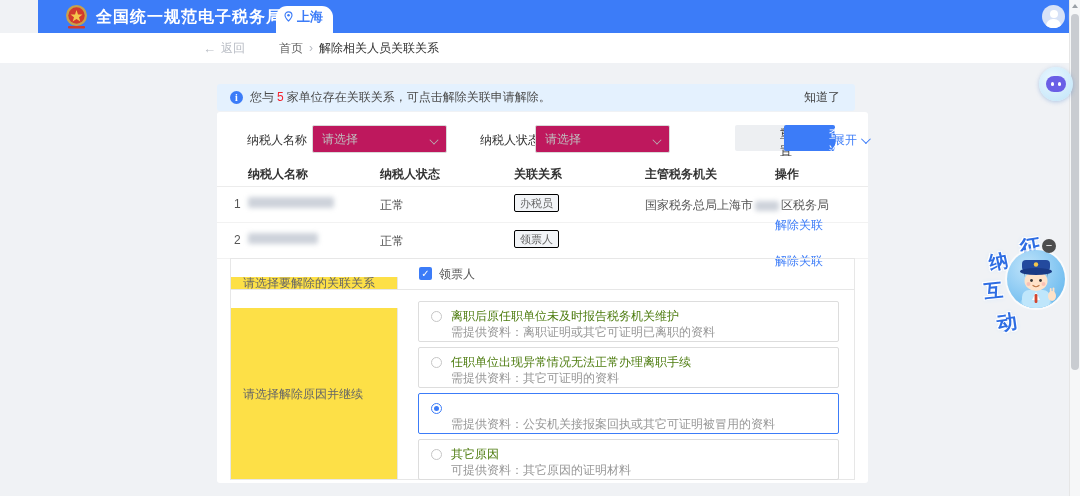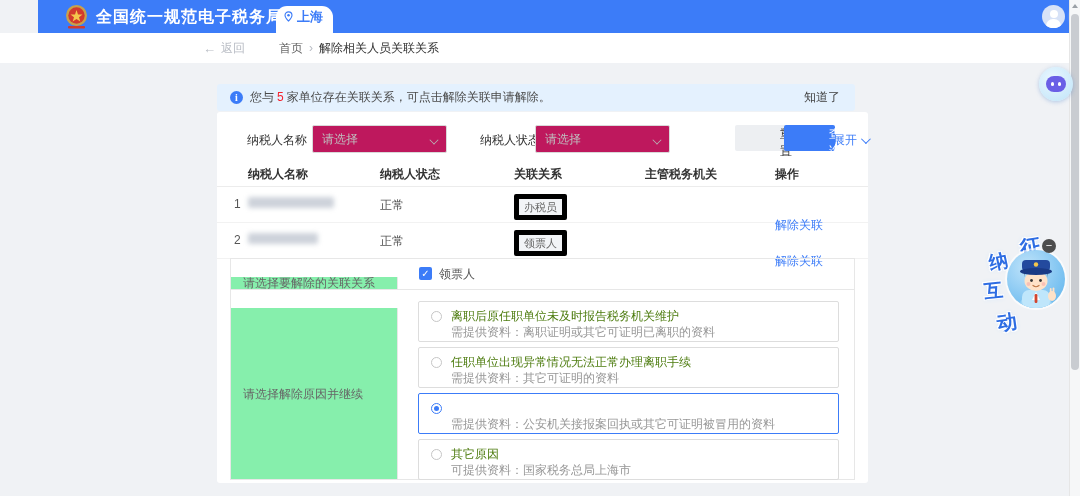--- a/index.html
+++ b/index.html
@@ -49,28 +49,28 @@
   .expand-link{position:absolute;left:616px;top:20px;font-size:12px;color:#3c7cf8;cursor:pointer;}
   .expand-link .chev{display:inline-block;width:6px;height:6px;border-right:1px solid #3c7cf8;border-bottom:1px solid #3c7cf8;transform:rotate(45deg) translateY(-2px);margin-left:4px;}
   
   .thead{position:absolute;left:0;top:49px;width:651px;height:25px;border-bottom:1px solid #ececec;font-size:12px;color:#333;font-weight:bold;}
   .thead span{position:absolute;top:5px;}
   .trow{position:absolute;left:0;width:651px;height:36px;border-bottom:1px solid #f2f2f2;font-size:12px;color:#555;}
   .trow .cell{position:absolute;top:11px;}
   .row-idx{left:17px;color:#555;}
   .col-name{left:31px;}.col-status{left:163px;}.col-rel{left:297px;}.col-auth{left:428px;}.col-act{left:558px;margin-top:20px;}
   .name-blur{display:block;height:11px;background:#cdd2da;border-radius:2px;filter:blur(2.5px);}
-  .tag{display:inline-block;padding:2px 5px;background:#f2f4f7;border:5px solid #000000;border-radius:2px;font-size:11px;color:#666;line-height:12px;position:relative;top:-3px;}
+  .tag{display:inline-block;padding:2px 5px;background:#f2f4f7;border:1px solid #000000;border-radius:2px;font-size:11px;color:#666;line-height:12px;position:relative;top:-3px;}
   .auth-blur{display:inline-block;height:10px;background:#cdd2da;border-radius:2px;filter:blur(2.5px);vertical-align:middle;margin:0 2px;}
   .link{color:#3c7cf8;cursor:pointer;}
   
   .form-tbl{position:absolute;left:13px;top:146px;width:623px;height:220px;border:1px solid #e7e7e7;}
   .fr-a{position:absolute;left:0;top:0;width:623px;height:30px;border-bottom:1px solid #e7e7e7;}
   .fr-b{position:absolute;left:0;top:31px;width:623px;height:189px;}
-  .f-cell-label{position:absolute;left:0;top:18px;bottom:0;width:166px;background:#86efac;border-right:1px solid #e7e7e7;}
+  .f-cell-label{position:absolute;left:0;top:18px;bottom:0;width:166px;background:#fde047;border-right:1px solid #e7e7e7;}
   .f-cell-label .lbl{position:absolute;left:12px;top:50%;transform:translateY(-50%);font-size:12px;color:#666;white-space:nowrap;}
   .f-cell-val{position:absolute;left:167px;top:0;bottom:0;right:0;}
   .cbx{position:absolute;left:21px;top:8px;width:13px;height:13px;background:#3c7cf8;border-radius:2px;color:#fff;font-size:10px;line-height:13px;text-align:center;cursor:pointer;}
   .cbx-label{position:absolute;left:41px;top:0;line-height:30px;font-size:12px;color:#555;}
   .opts{position:absolute;left:20px;top:11px;right:15px;}
   .opt{position:relative;height:39px;border:1px solid #ddd;border-radius:2px;margin-bottom:5px;cursor:pointer;background:#fff;}
   .opt.selected{border-color:#3c7cf8;}
   .radio{position:absolute;left:12px;top:9px;width:11px;height:11px;border:1px solid #c6c6c6;border-radius:50%;background:#fff;box-sizing:border-box;}
   .opt.selected .radio{border-color:#3c7cf8;}
   .opt.selected .radio::after{content:"";position:absolute;left:2px;top:2px;width:5px;height:5px;border-radius:50%;background:#3c7cf8;}
@@ -165,20 +165,21 @@
     <span style="left:558px">操作</span>
   </div>
 
   <div class="trow" style="top:74px">
     <span class="cell row-idx">1</span>
     <span class="cell col-name">
         <span class="name-blur" style="width:86px"></span>
       </span>
     <span class="cell col-status">正常</span>
     <span class="cell col-rel"><span class="tag">办税员</span></span>
+    <span class="cell col-auth"><span>国家税务总局上海市</span><span class="auth-blur" style="width:24px"></span><span>区税务局</span></span>
     <span class="cell col-act link">解除关联</span>
   </div>
 
   <div class="trow" style="top:110px">
     <span class="cell row-idx">2</span>
     <span class="cell col-name">
         <span class="name-blur" style="width:70px"></span>
       </span>
     <span class="cell col-status">正常</span>
     <span class="cell col-rel"><span class="tag">领票人</span></span>
@@ -211,21 +212,21 @@
             <span class="opt-title">任职单位出现异常情况无法正常办理离职手续</span>
             <span class="opt-desc">需提供资料：其它可证明的资料</span>
           </div>
           <div class="opt selected">
             <span class="radio"></span>
             <span class="opt-desc">需提供资料：公安机关接报案回执或其它可证明被冒用的资料</span>
           </div>
           <div class="opt">
             <span class="radio"></span>
             <span class="opt-title">其它原因</span>
-            <span class="opt-desc">可提供资料：国家税务总局上海市</span>
+            <span class="opt-desc">可提供资料：其它原因的证明材料</span>
           </div>
         </div>
       </div>
     </div>
   </div>
 </div>
 
 <div class="scrollbar">
   <div class="sb-up"></div>
   <div class="sb-thumb"></div>

